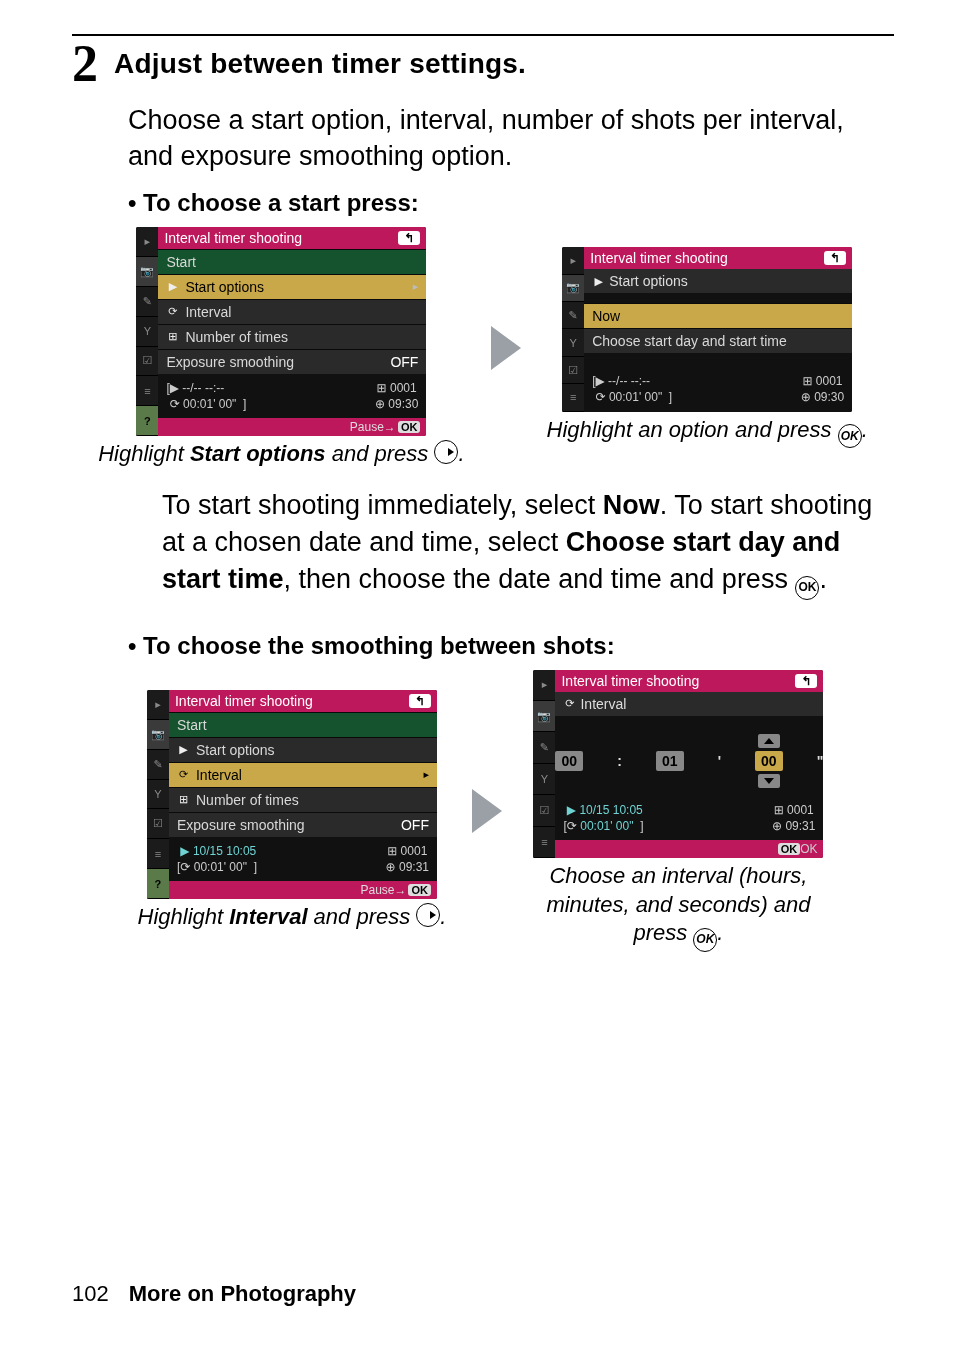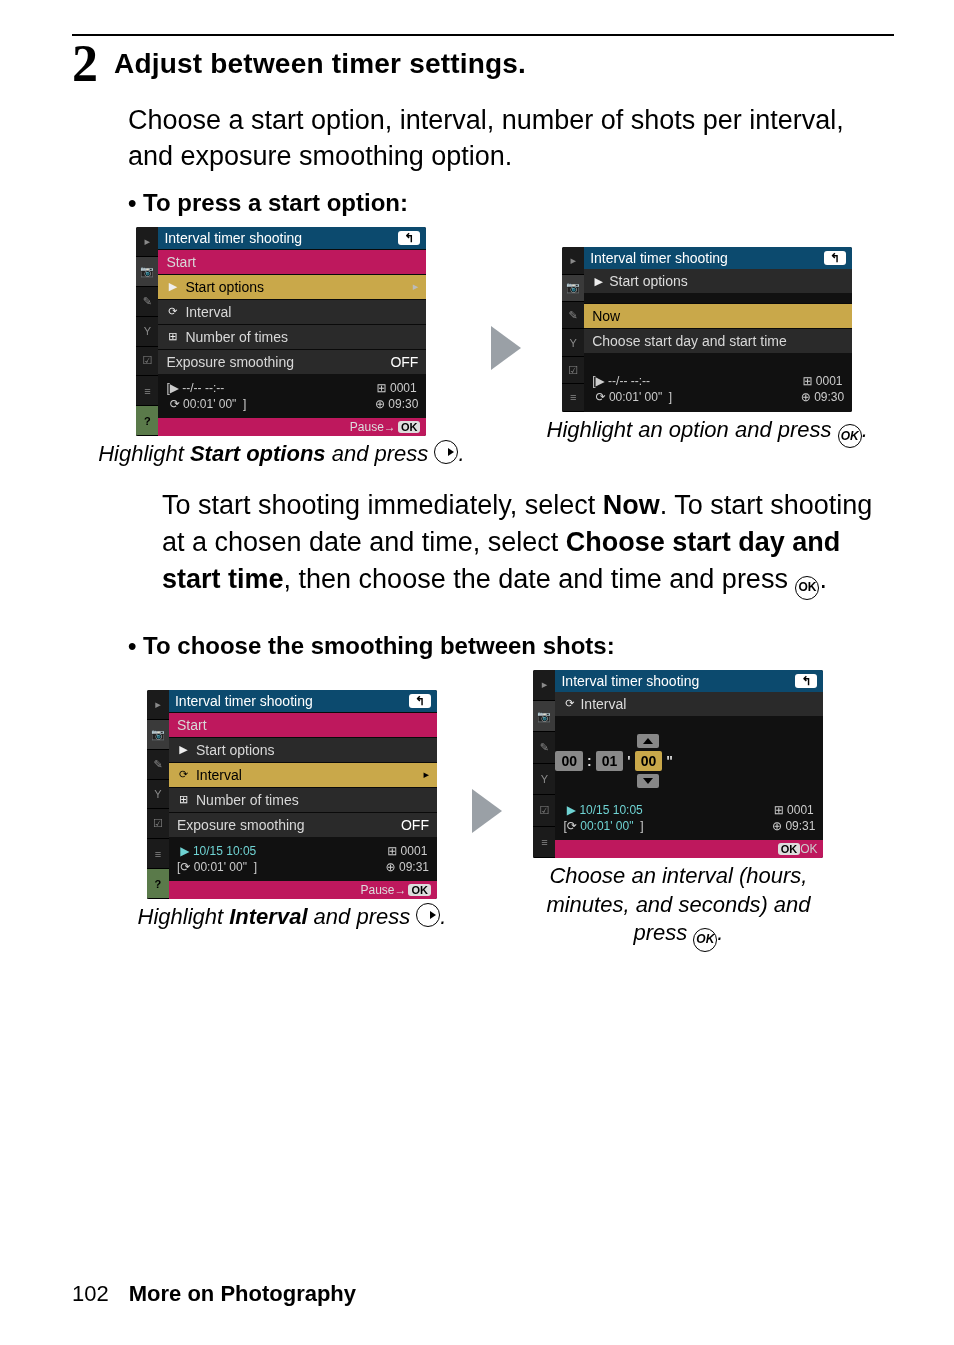--- a/index.html
+++ b/index.html
@@ -14,39 +14,39 @@
 .fig-row{display:flex;align-items:center;justify-content:center;gap:20px;margin-top:10px}
 .fig-col{display:flex;flex-direction:column;align-items:center}
 .caption{font-style:italic;font-size:22px;text-align:center;line-height:1.3;margin-top:4px}
 .caption b{font-weight:700}
 .para{font-size:27px;line-height:1.38;margin:18px 0 0 90px;max-width:770px}
 .ok{display:inline-flex;align-items:center;justify-content:center;width:22px;height:22px;border:1.6px solid #000;border-radius:50%;font-size:12px;font-weight:700;vertical-align:-3px}
 .right-dpad{display:inline-flex;align-items:center;justify-content:center;width:22px;height:22px;border:1.6px solid #000;border-radius:50%;vertical-align:-3px;position:relative}
 .right-dpad::after{content:"";position:absolute;right:3px;top:50%;transform:translateY(-50%);border-left:6px solid #000;border-top:4px solid transparent;border-bottom:4px solid transparent}
 .big-arrow{width:0;height:0;border-left:30px solid #9aa0a6;border-top:22px solid transparent;border-bottom:22px solid transparent;margin:0 6px}
 .lcd{width:290px;background:#000;color:#d8d8d8;font-family:Arial,sans-serif;font-size:14px;border-radius:2px;overflow:hidden}
-.lcd .hdr{display:flex;align-items:center;justify-content:space-between;background:#0c4a6e;padding:3px 6px;color:#fff;font-size:14px}
+.lcd .hdr{display:flex;align-items:center;justify-content:space-between;background:#be185d;padding:3px 6px;color:#fff;font-size:14px}
 .back-badge{background:#fff;color:#000;border-radius:3px;padding:0 6px;font-weight:700;font-size:12px}
 .tabcol{position:absolute;left:0;top:0;bottom:0;width:22px;background:#1b1b1b;display:flex;flex-direction:column}
 .tabcol div{flex:1;border-bottom:1px solid #000;display:flex;align-items:center;justify-content:center;color:#8a8a8a;font-size:11px}
 .tabcol div.sel{background:#3a3a3a;color:#fff}
 .tabcol div.q{background:#5a7a4a;color:#000;font-weight:700}
 .lcd-body{position:relative;padding-left:22px}
 .row{padding:4px 8px;border-top:1px solid #0a0a0a;background:#2a2a2a;display:flex;align-items:center;gap:6px}
-.row.dark{background:#be185d}
+.row.dark{background:#14532d}
 .row.hl{background:#c9a84a;color:#000}
 .row .r{margin-left:auto;color:#ffffff}
 .row .tri{margin-left:auto;color:#bbb;font-size:11px}
 .ico{display:inline-block;width:13px;text-align:center;color:#eee;font-size:11px}
 .info{padding:6px 8px;background:#111;font-size:12px;color:#ccc;display:flex;justify-content:space-between;line-height:1.35}
 .info-r{text-align:center}
 .footer-pause{background:#be185d;color:#ddd;text-align:right;font-size:12px;padding:2px 6px}
 .footer-pause .okbox{display:inline-block;background:#ddd;color:#000;border-radius:3px;padding:0 3px;font-weight:700;font-size:11px;margin-left:2px}
 .submenu-title{color:#ddd;padding:4px 8px;background:#2a2a2a;display:flex;align-items:center;gap:4px}
-.spinner-row{display:flex;align-items:center;justify-content:flex-start;gap:4px;padding:18px 0 8px;background:#111}
+.spinner-row{display:flex;align-items:center;justify-content:space-between;gap:4px;padding:18px 0 8px;background:#111}
 .spin{background:#888;color:#000;padding:2px 6px;font-weight:700;font-size:14px;border-radius:2px}
 .spin.on{background:#c9a84a}
 .spin-sep{color:#ddd;font-weight:700}
 .arrow-btn{width:22px;height:14px;background:#888;display:flex;align-items:center;justify-content:center;border-radius:2px}
 .arrow-btn.u::after{content:"";border-bottom:6px solid #000;border-left:5px solid transparent;border-right:5px solid transparent}
 .arrow-btn.d::after{content:"";border-top:6px solid #000;border-left:5px solid transparent;border-right:5px solid transparent}
 .spincol{display:flex;flex-direction:column;align-items:center;gap:3px}
 .cyan{color:#6fd3d3}
 .page-footer{position:absolute;left:72px;bottom:38px;font-size:22px;display:flex;align-items:baseline;gap:20px}
 .page-footer .pn{font-size:22px}
@@ -56,21 +56,21 @@
 <body>
 
 <div class="page">
   <hr class="rule">
   <div class="step-row">
     <div class="step-num">2</div>
     <div class="step-title">Adjust between timer settings.</div>
   </div>
   <div class="body-text">Choose a start option, interval, number of shots per interval, and exposure smoothing option.</div>
 
-  <div class="bullet">To press a start option:</div>
+  <div class="bullet">To choose a start press:</div>
 
   <div class="fig-row">
 
     <div class="fig-col">
       <div class="lcd">
         <div class="lcd-body">
           <div class="tabcol">
               <div>▸</div>
               <div class="sel">📷</div>
               <div>✎</div>

